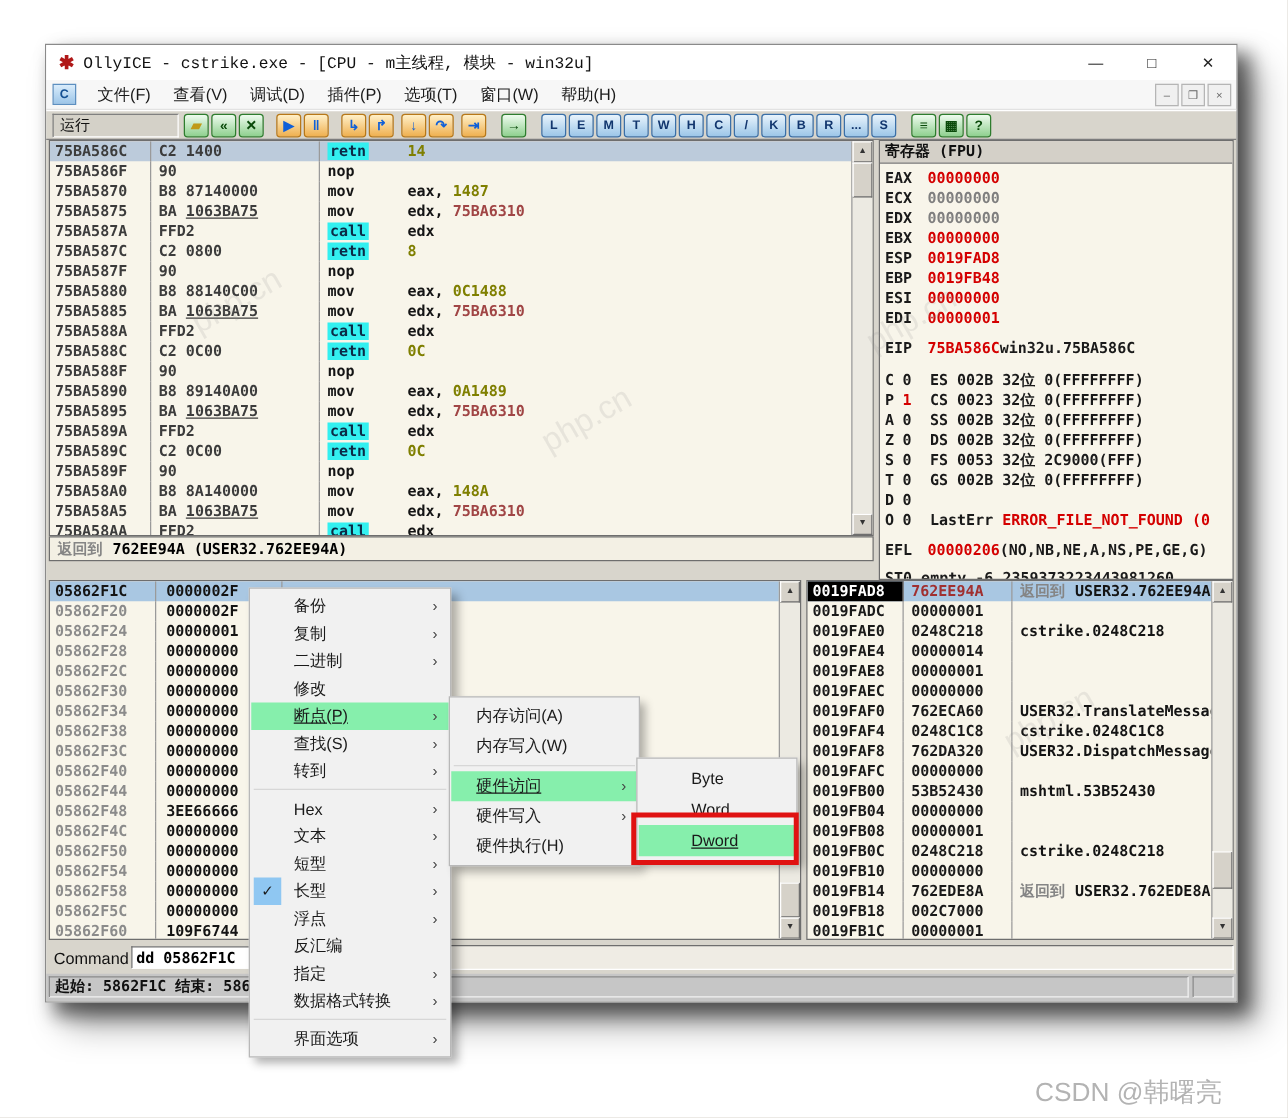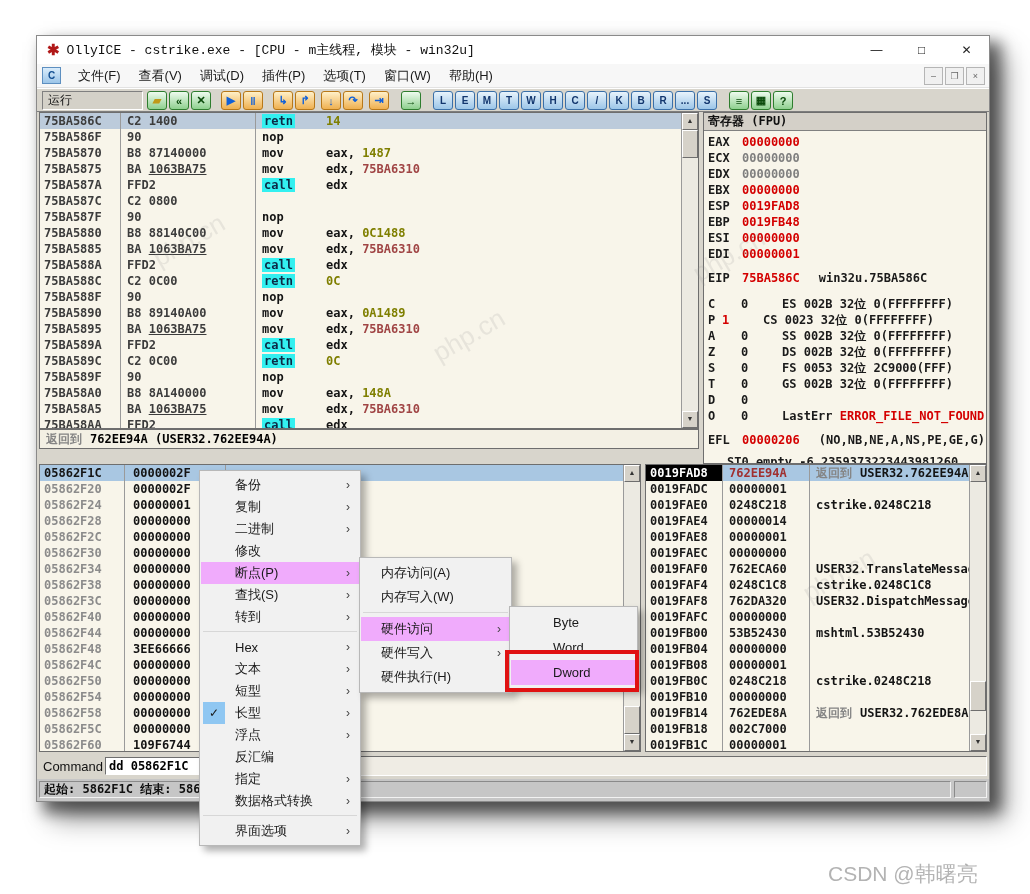--- a/index.html
+++ b/index.html
@@ -52,21 +52,21 @@
   #infoline{left:2px;top:317px;width:660px;height:20px;line-height:19px;padding-left:6px;background:#f3f0e4;
             border:1px solid #6e6e6e;position:absolute;box-sizing:border-box;white-space:nowrap;overflow:hidden;}
   .gray-pre{color:#858585;margin-right:8px;}
   
   #regs{left:666px;top:0;width:284px;height:352px;}
   .regs-header{height:17px;background:#d4d0c8;border-bottom:1px solid #808080;padding-left:4px;line-height:16px;color:#101010;}
   .regline{height:16px;line-height:16px;padding-left:4px;white-space:nowrap;overflow:hidden;}
   .r-name{display:inline-block;width:34px;color:#1a1a1a;}
   .r-red{color:#d40000;}
   .r-gray{color:#7f7f7f;}
-  .r-blk{color:#1a1a1a;margin-left:19px;}
+  .r-blk{color:#1a1a1a;}
   .spacer8{height:8px;} .spacer10{height:10px;} .spacer6{height:6px;}
   .f-l{display:inline-block;width:14px;color:#1a1a1a;}
   .f-v{display:inline-block;width:22px;}
   
   #dump{left:2px;top:352px;width:602px;height:288px;}
   #dump-rows{position:absolute;left:0;top:0;right:16px;bottom:0;overflow:hidden;}
   .mrow{display:flex;height:16px;line-height:16px;white-space:nowrap;}
   .mrow.sel{background:#a9c7e2;}
   .m-addr{width:80px;padding-left:4px;color:#8b8b8b;border-right:1px solid #9a9a9a;flex:none;}
   .mrow.sel .m-addr{color:#141414;}
@@ -95,21 +95,21 @@
              line-height:17px;padding-left:3px;box-sizing:border-box;flex:none;}
   .cmd-rest{flex:1;height:18px;margin-left:6px;background:#efece4;border:1px solid;border-color:#6e6e6e #fff #fff #6e6e6e;}
   #statusbar{position:absolute;left:0;top:667px;width:952px;height:22px;background:#c6c6c6;}
   .st-seg{position:absolute;top:2px;height:17px;background:#c6c6c6;border:1px solid;border-color:#8a8a8a #f2f2f2 #f2f2f2 #8a8a8a;box-sizing:border-box;}
   .st-left{left:2px;width:912px;line-height:15px;padding-left:4px;color:#101010;}
   .st-right{left:917px;width:33px;}
   
   .menu{position:absolute;background:#f1f1f1;border:1px solid #b8b8b8;box-shadow:5px 5px 7px rgba(0,0,0,0.3);
         padding:3px 1px;box-sizing:border-box;z-index:50;}
   .mi{position:relative;display:flex;align-items:center;font-size:13px;color:#1a1a1a;}
-  .mi.hl{background:#f0abfc;}
+  .mi.hl{background:#86efac;text-decoration:underline;}
   .mi .arrow{position:absolute;right:9px;font-size:12px;color:#444;}
   .mi .check{position:absolute;left:2px;top:0;bottom:0;width:22px;background:#8fc7f2;display:flex;
              align-items:center;justify-content:center;font-size:12px;color:#1a1a1a;}
   .msep{height:1px;background:#d7d7d7;margin:3px 2px 4px 2px;}
   #ctx-menu{left:199px;top:470px;width:162px;}
   #ctx-menu .mi{height:22px;padding-left:34px;}
   #sub-menu{left:359px;top:557px;width:153px;}
   #sub-menu .mi{height:24px;padding-left:20px;}
   #subsub-menu{left:509px;top:606px;width:129px;}
   #subsub-menu .mi{height:25px;padding-left:42px;}
@@ -207,20 +207,21 @@
             <span class="d-dis"><span class="d-mn"><span>mov</span></span><span class="c-plain">edx, </span><span class="c-addr">75BA6310</span></span>
           </div>
           <div class="drow mono">
             <span class="d-addr">75BA587A</span>
             <span class="d-bytes"><span>FFD2</span></span>
             <span class="d-dis"><span class="d-mn"><span class="hl">call</span></span><span class="c-plain">edx</span></span>
           </div>
           <div class="drow mono">
             <span class="d-addr">75BA587C</span>
             <span class="d-bytes"><span>C2 0800</span></span>
+            <span class="d-dis"><span class="d-mn"><span class="hl">retn</span></span><span class="c-imm">8</span></span>
           </div>
           <div class="drow mono">
             <span class="d-addr">75BA587F</span>
             <span class="d-bytes"><span>90</span></span>
             <span class="d-dis"><span class="d-mn"><span>nop</span></span></span>
           </div>
           <div class="drow mono">
             <span class="d-addr">75BA5880</span>
             <span class="d-bytes"><span>B8 88140C00</span></span>
             <span class="d-dis"><span class="d-mn"><span>mov</span></span><span class="c-plain">eax, </span><span class="c-imm">0C1488</span></span>

